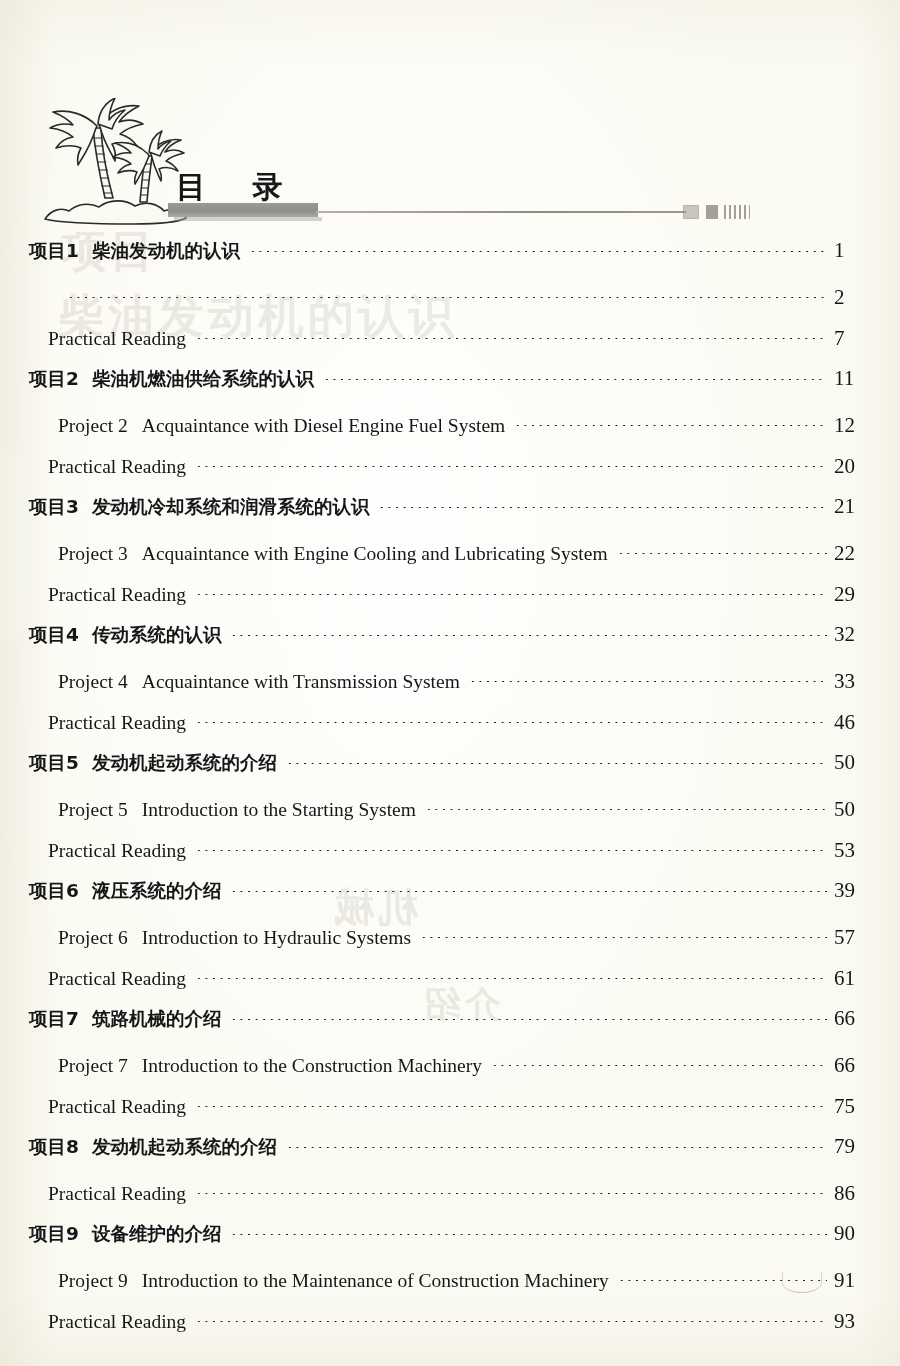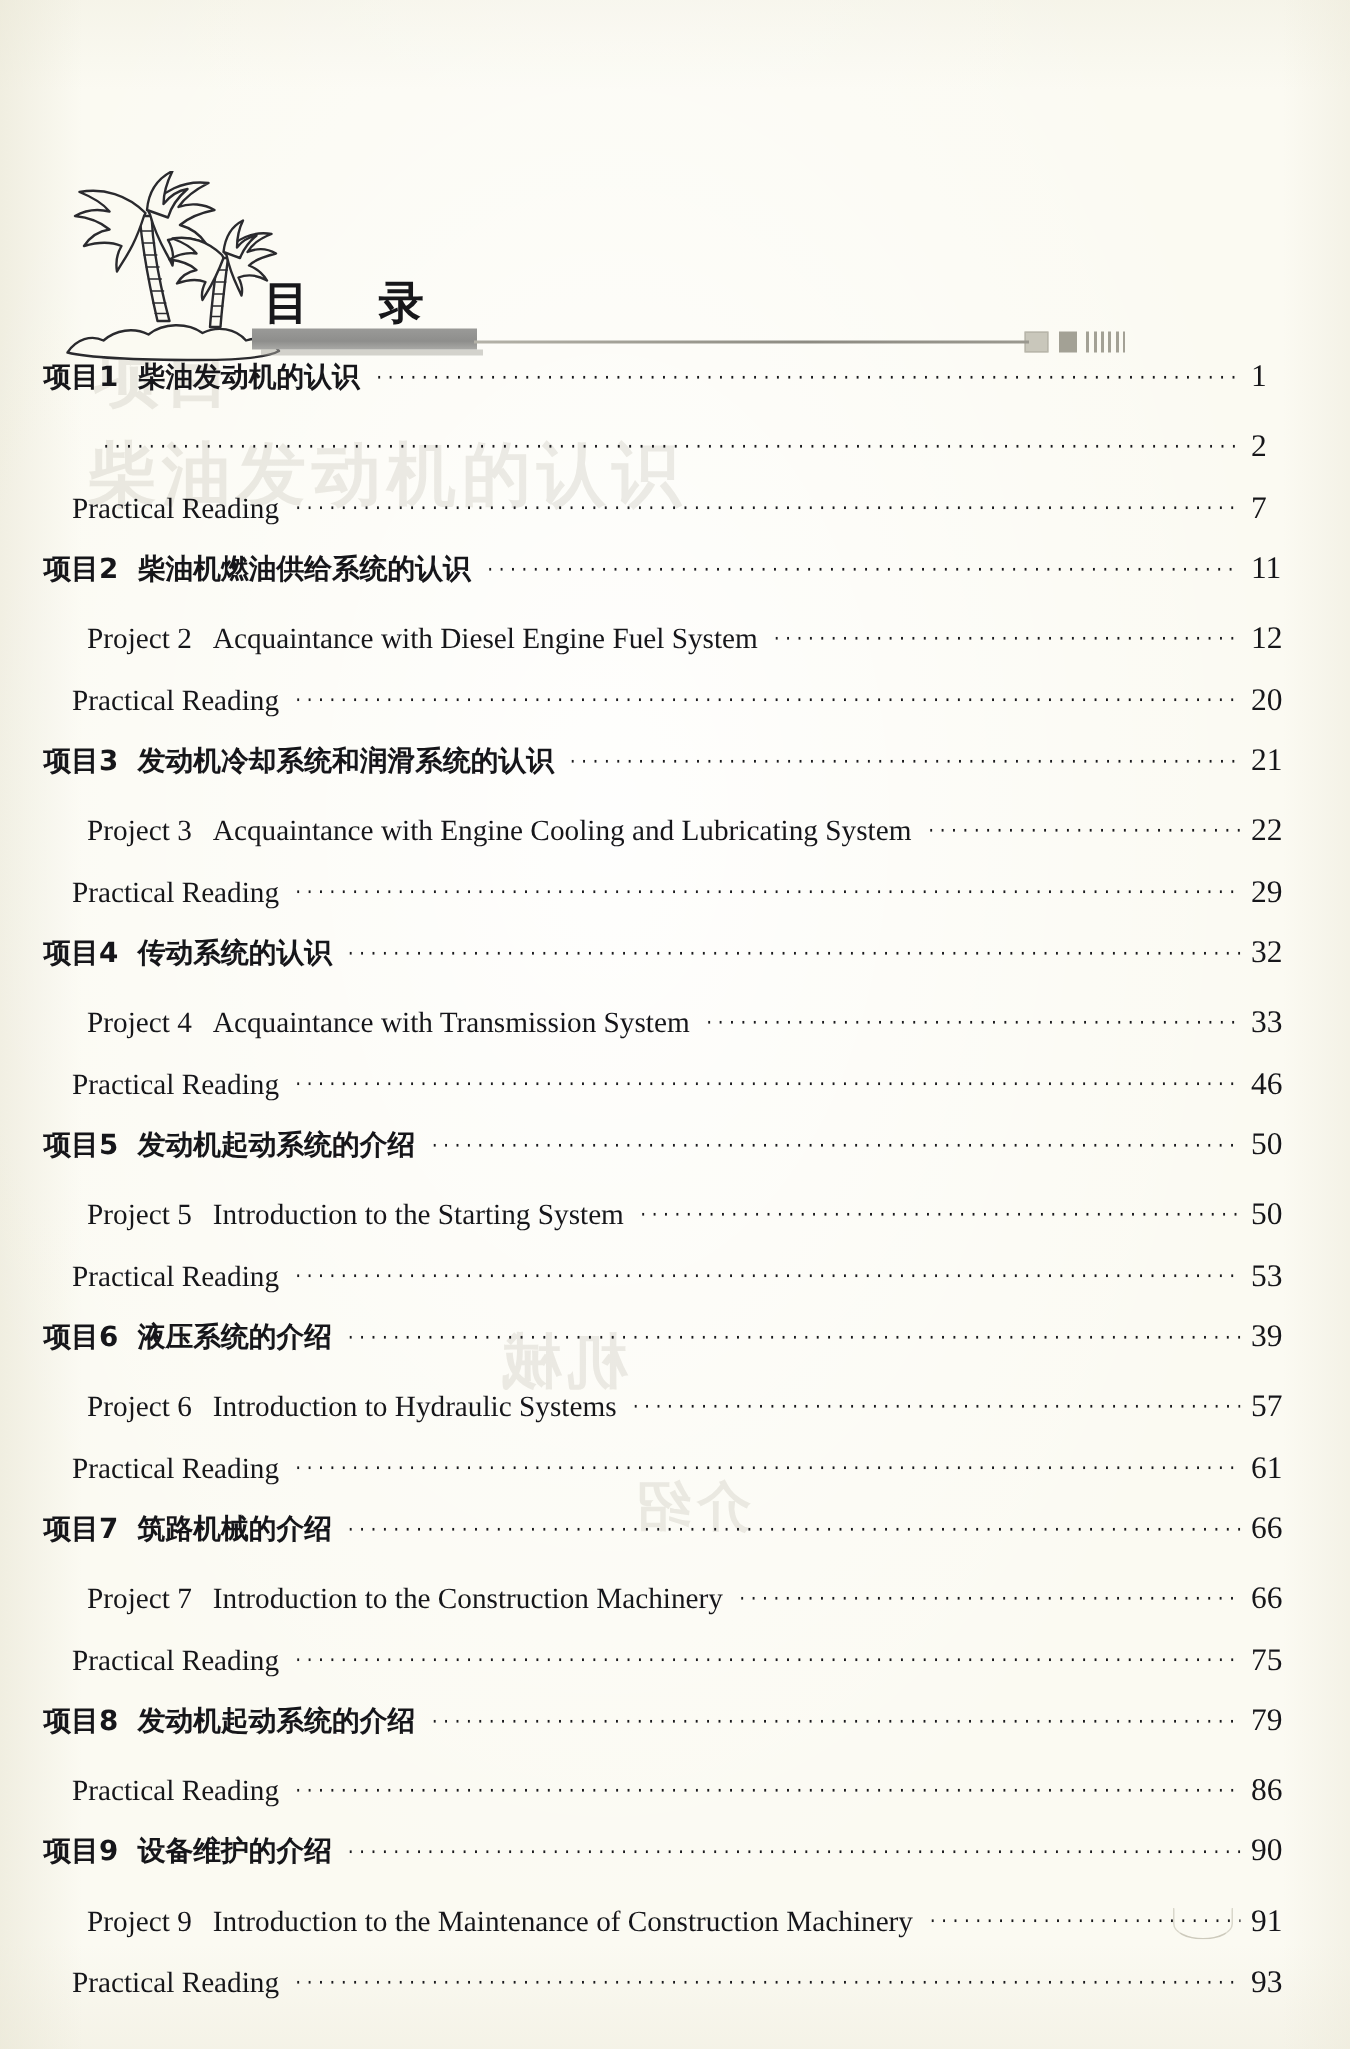--- a/index.html
+++ b/index.html
@@ -37,21 +37,21 @@
     white-space: nowrap;
   }
   .bleed-a { left: 62px;  top: 222px; font-size: 44px; }
   .bleed-b { left: 58px;  top: 286px; font-size: 46px; }
   .bleed-c { left: 330px; top: 880px; font-size: 40px; transform: scaleX(-1); }
   .bleed-d { left: 420px; top: 980px; font-size: 36px; transform: scaleX(-1); }
 
   
   .header {
     position: absolute;
-    left: 0; top: 16px;
+    left: 0; top: 0;
     width: 796px; height: 232px;
   }
   .palm {
     position: absolute;
     left: 33px;
     top: 98px;
     width: 168px;
     height: 128px;
   }
   .toc-title {

